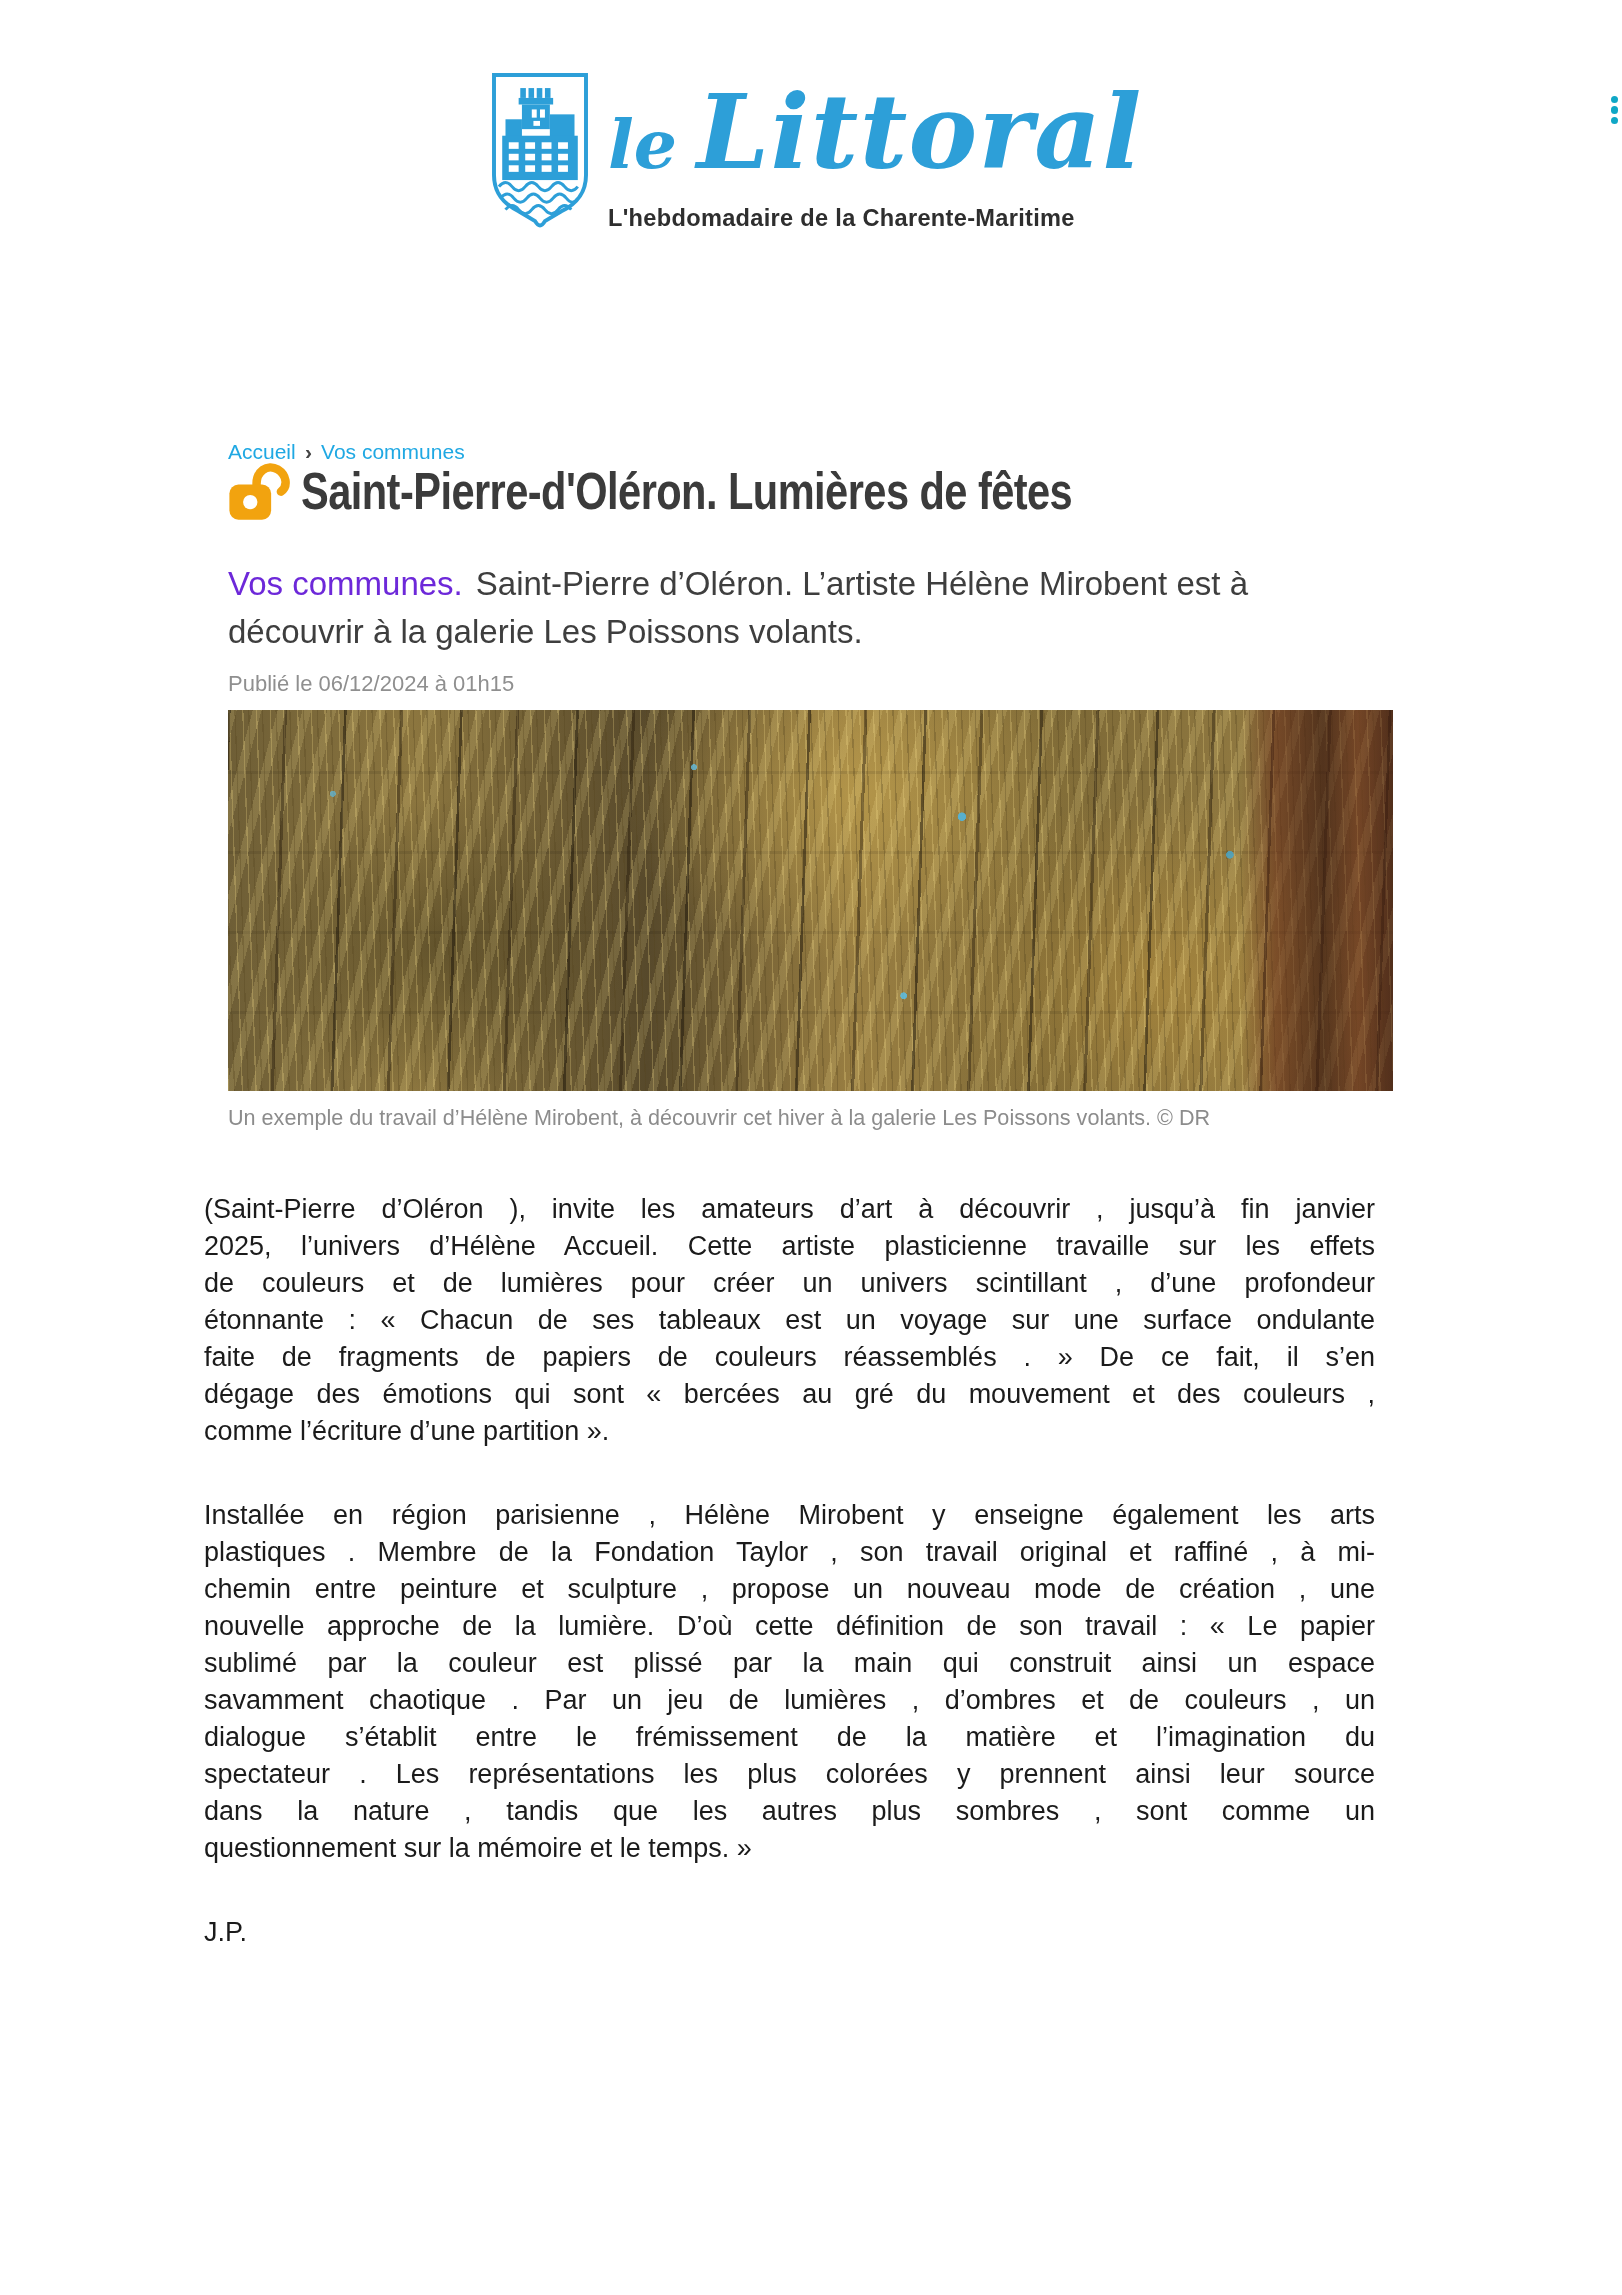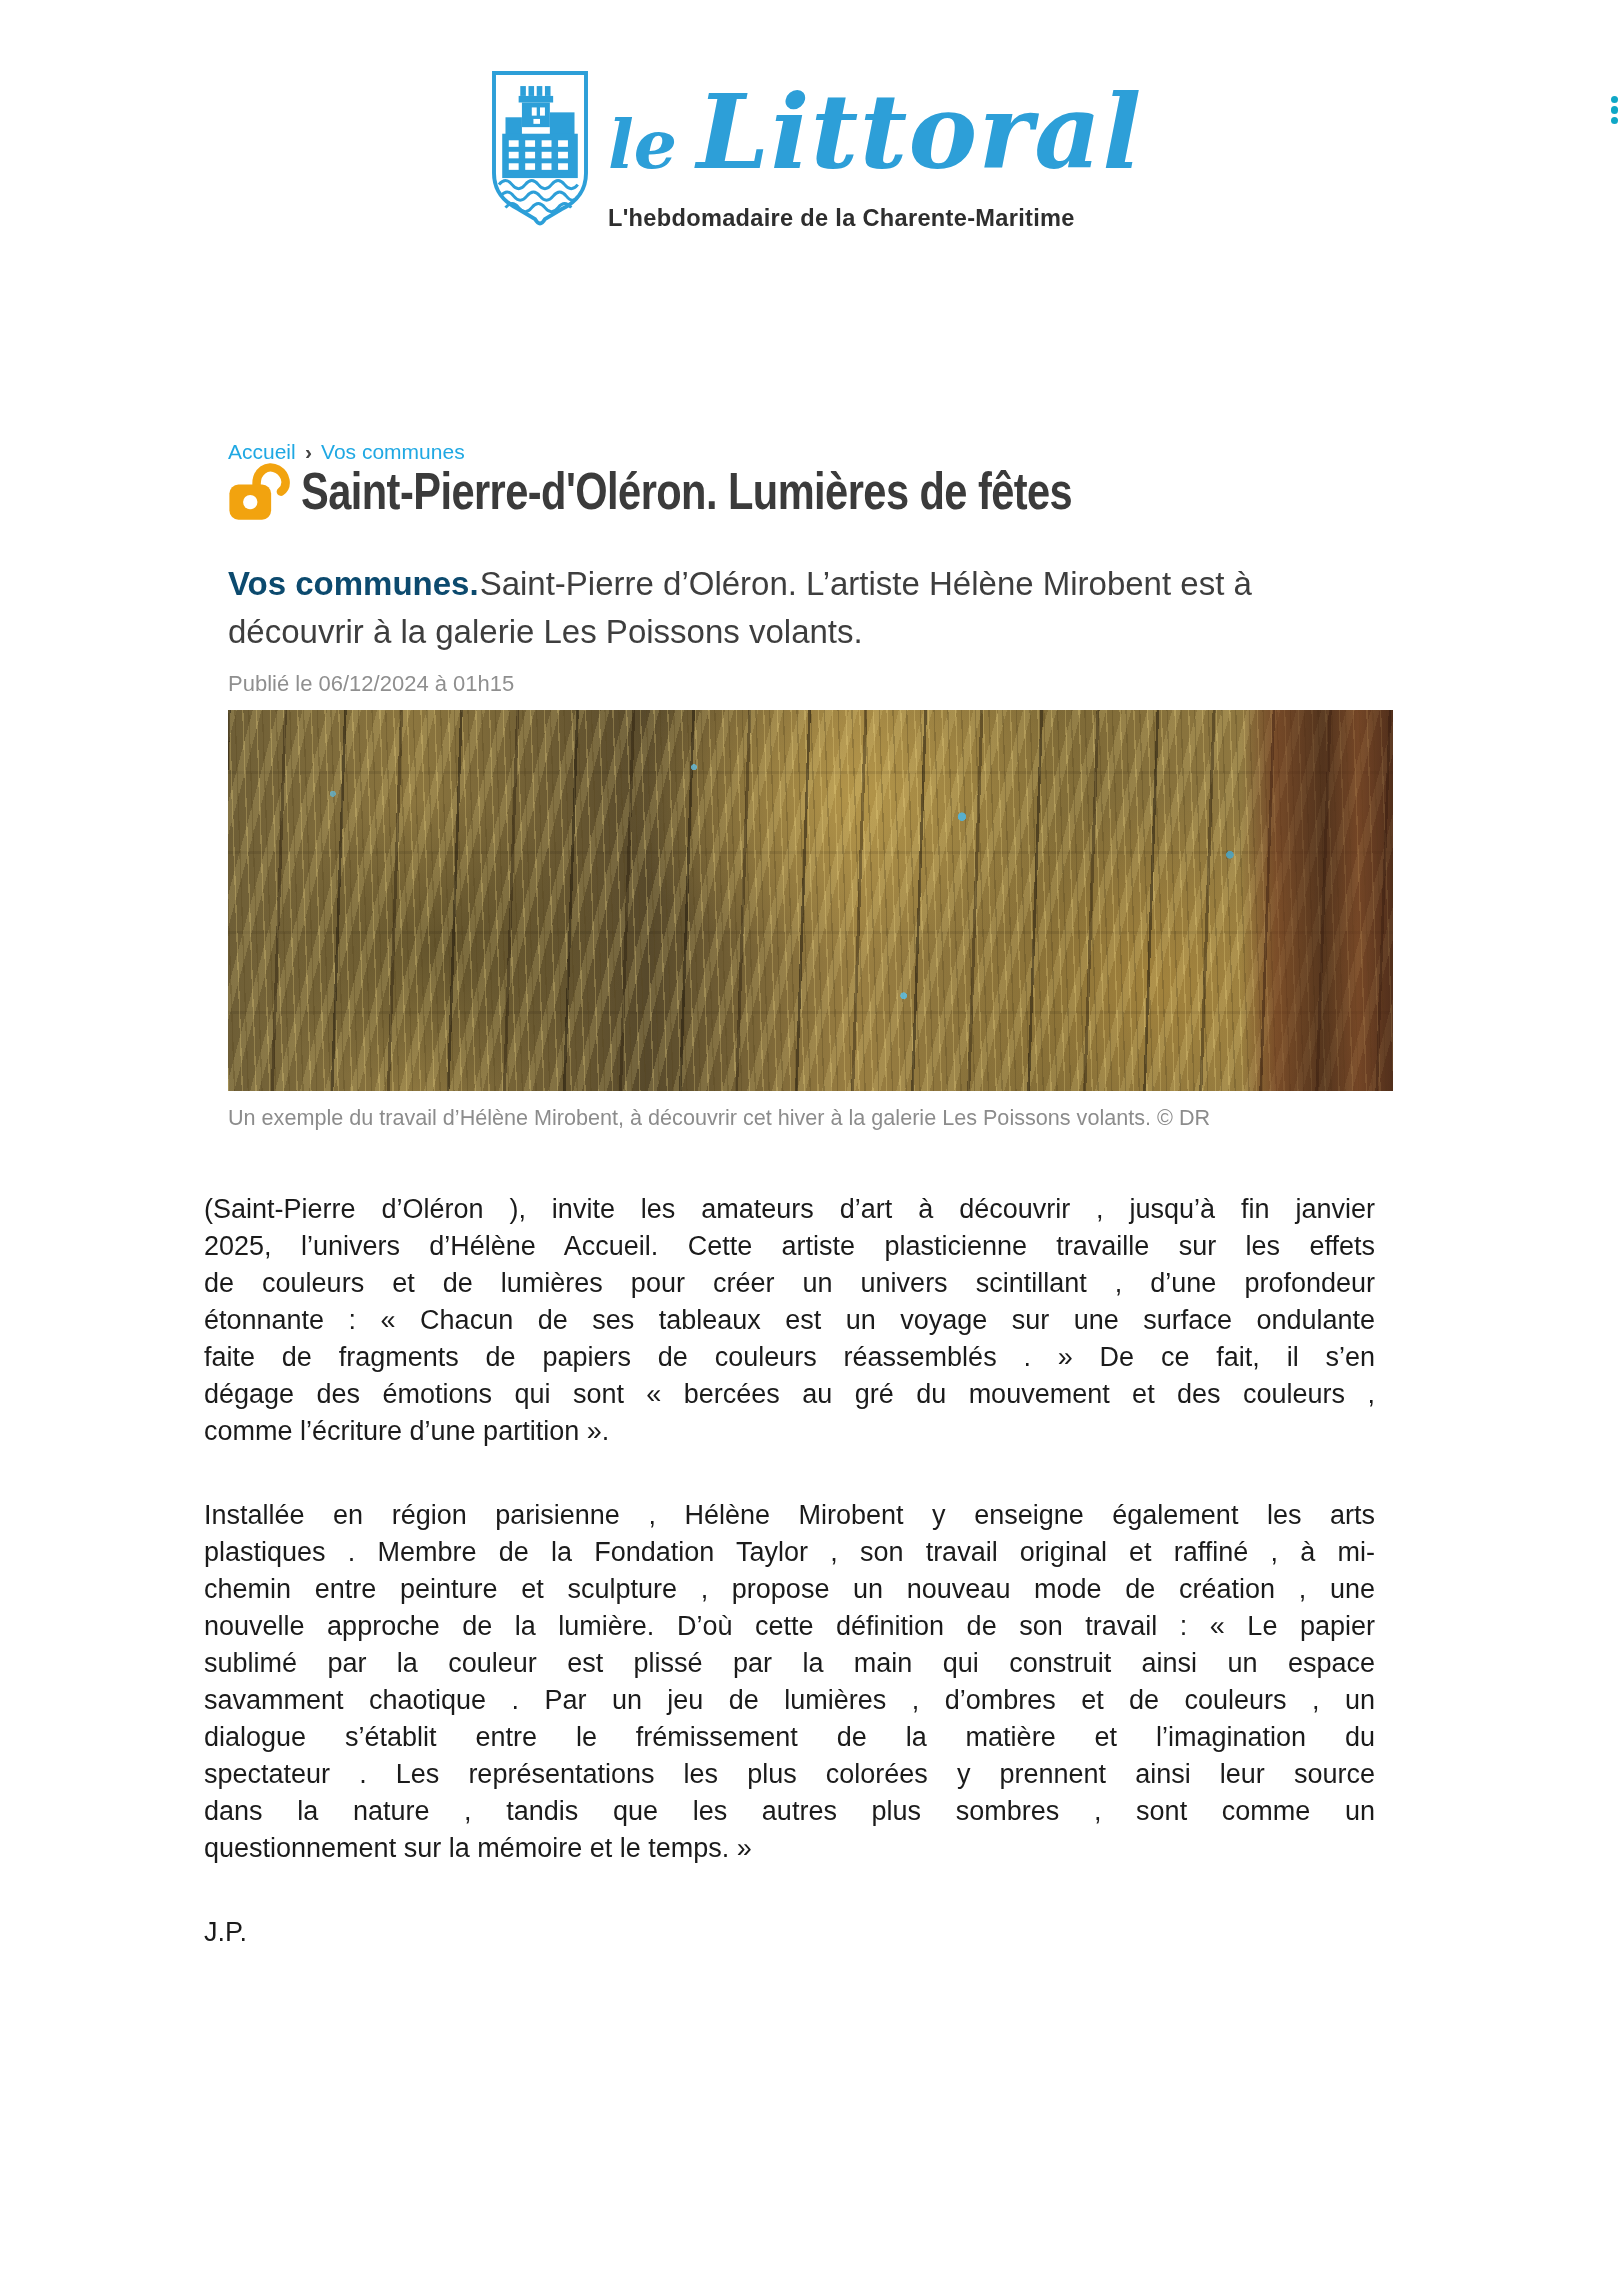--- a/index.html
+++ b/index.html
@@ -1,20 +1,20 @@
 <!DOCTYPE html>
 <html style="font-size:10.5px"><head>
 <meta charset="utf-8">
 <style>
   html,body{margin:0;padding:0;background:#fff;}
   .page{position:relative;width:1623px;height:2295px;background:#fff;overflow:hidden;
         font-family:"Liberation Sans","DejaVu Sans",sans-serif;color:#1b1b1b;}
 
   
-  .logo-block{position:absolute;left:489px;top:68px;display:flex;align-items:flex-start;gap:17px;}
+  .logo-block{position:absolute;left:489px;top:68px;display:flex;align-items:center;gap:17px;}
   .logo-text{display:flex;flex-direction:column;}
   .logo-script{display:flex;align-items:baseline;height:128px;line-height:128px;
                font-family:"DejaVu Serif","Liberation Serif",serif;font-style:italic;font-weight:bold;
                color:#2d9fd8;white-space:nowrap;}
   .logo-le{font-size:68px;margin-right:19.6px;}
   .logo-name{font-size:103px;letter-spacing:1.3px;}
   .logo-tagline{margin-top:9.2px;font-size:23.6px;font-weight:bold;color:#2e2e2e;letter-spacing:0.3px;white-space:nowrap;}
   .kebab{position:absolute;right:5.2px;top:96px;display:flex;flex-direction:column;gap:3.3px;cursor:pointer;}
   .kebab .dot{width:7.2px;height:7.2px;border-radius:50%;background:#0fa7c6;}
 
@@ -24,21 +24,21 @@
   .breadcrumb .sep{color:#444;font-weight:600;margin:0 9.2px;}
 
   
   .title-row{position:absolute;left:228px;top:461px;display:flex;align-items:flex-start;gap:5px;}
   .title-row h1{margin:0;font-size:52px;font-weight:700;color:#3b3b3b;white-space:nowrap;
                 transform:scaleX(.8);transform-origin:left center;letter-spacing:-0.7px;}
 
   
   .lead{position:absolute;left:228px;top:560px;width:1139px;margin:0;
         font-size:33px;line-height:48px;color:#3e3e3e;}
-  .lead-label{color:#0c4a6e;font-weight:bold;margin-right:1px;}
+  .lead-label{color:#6d28d9;font-weight:normal;margin-right:13px;}
 
   
   .published{position:absolute;left:228px;top:671px;font-size:22px;color:#8f8f8f;}
   .artwork{position:absolute;left:228px;top:710px;width:1165px;height:381px;
     background:
       radial-gradient(circle 6.5px at 63% 28%, rgba(80,180,220,.9) 60%, transparent 70%),
       radial-gradient(circle 5.2px at 58% 75%, rgba(90,190,230,.85) 60%, transparent 70%),
       radial-gradient(circle 4.6px at 40% 15%, rgba(100,190,225,.8) 60%, transparent 70%),
       radial-gradient(circle 5.9px at 86% 38%, rgba(70,170,210,.8) 60%, transparent 70%),
       radial-gradient(circle 4.6px at 9% 22%, rgba(90,185,225,.7) 60%, transparent 70%),

